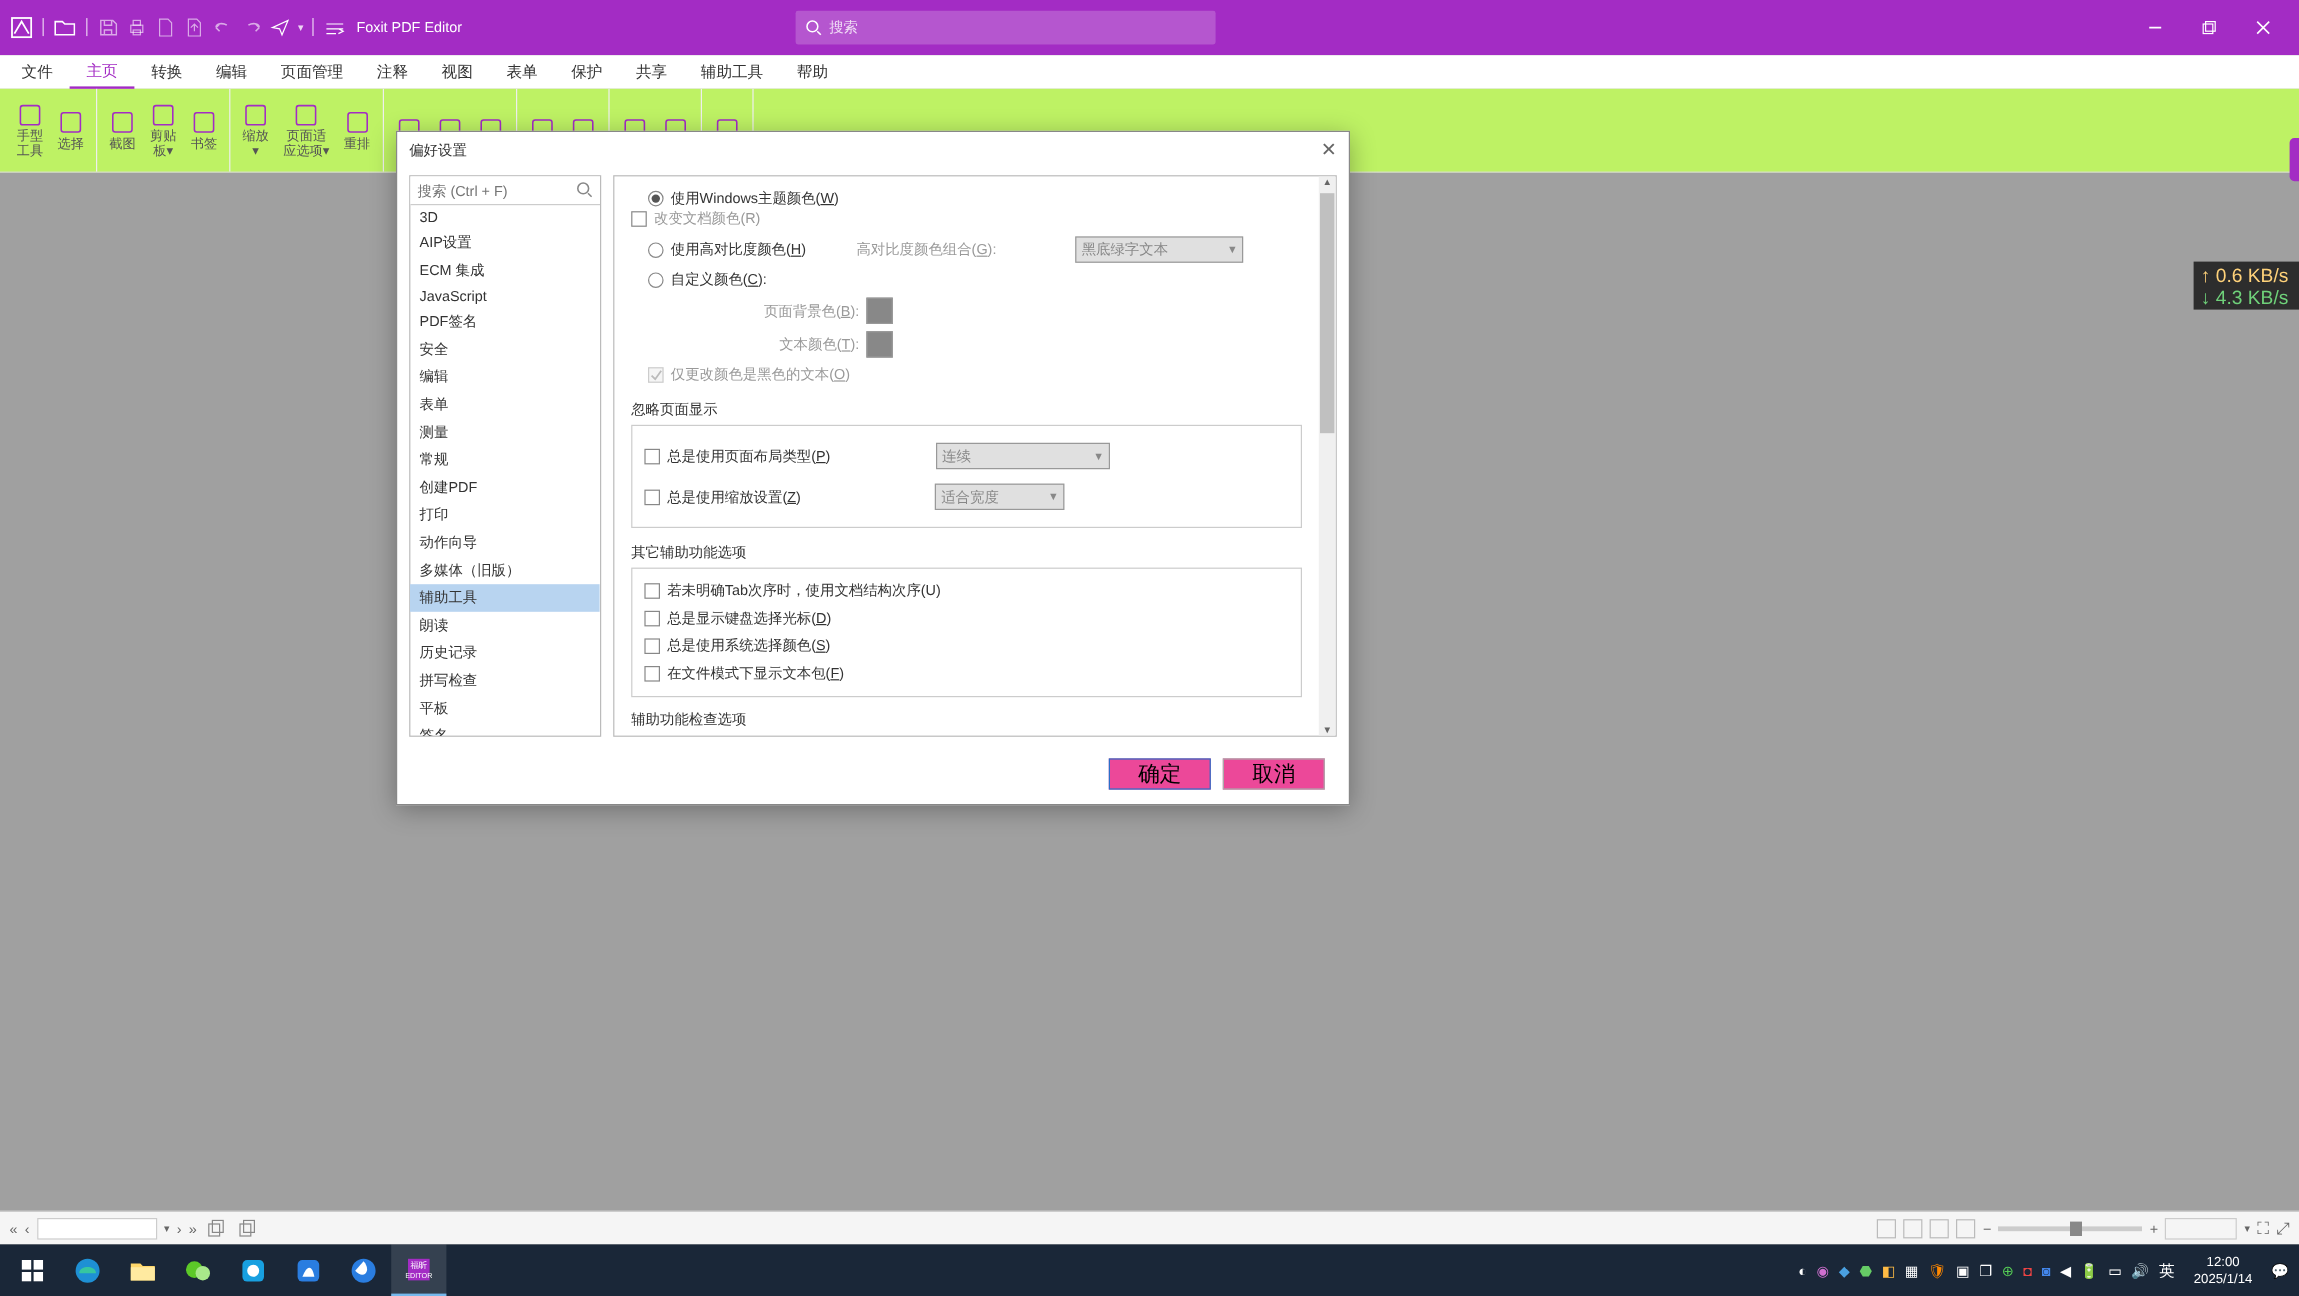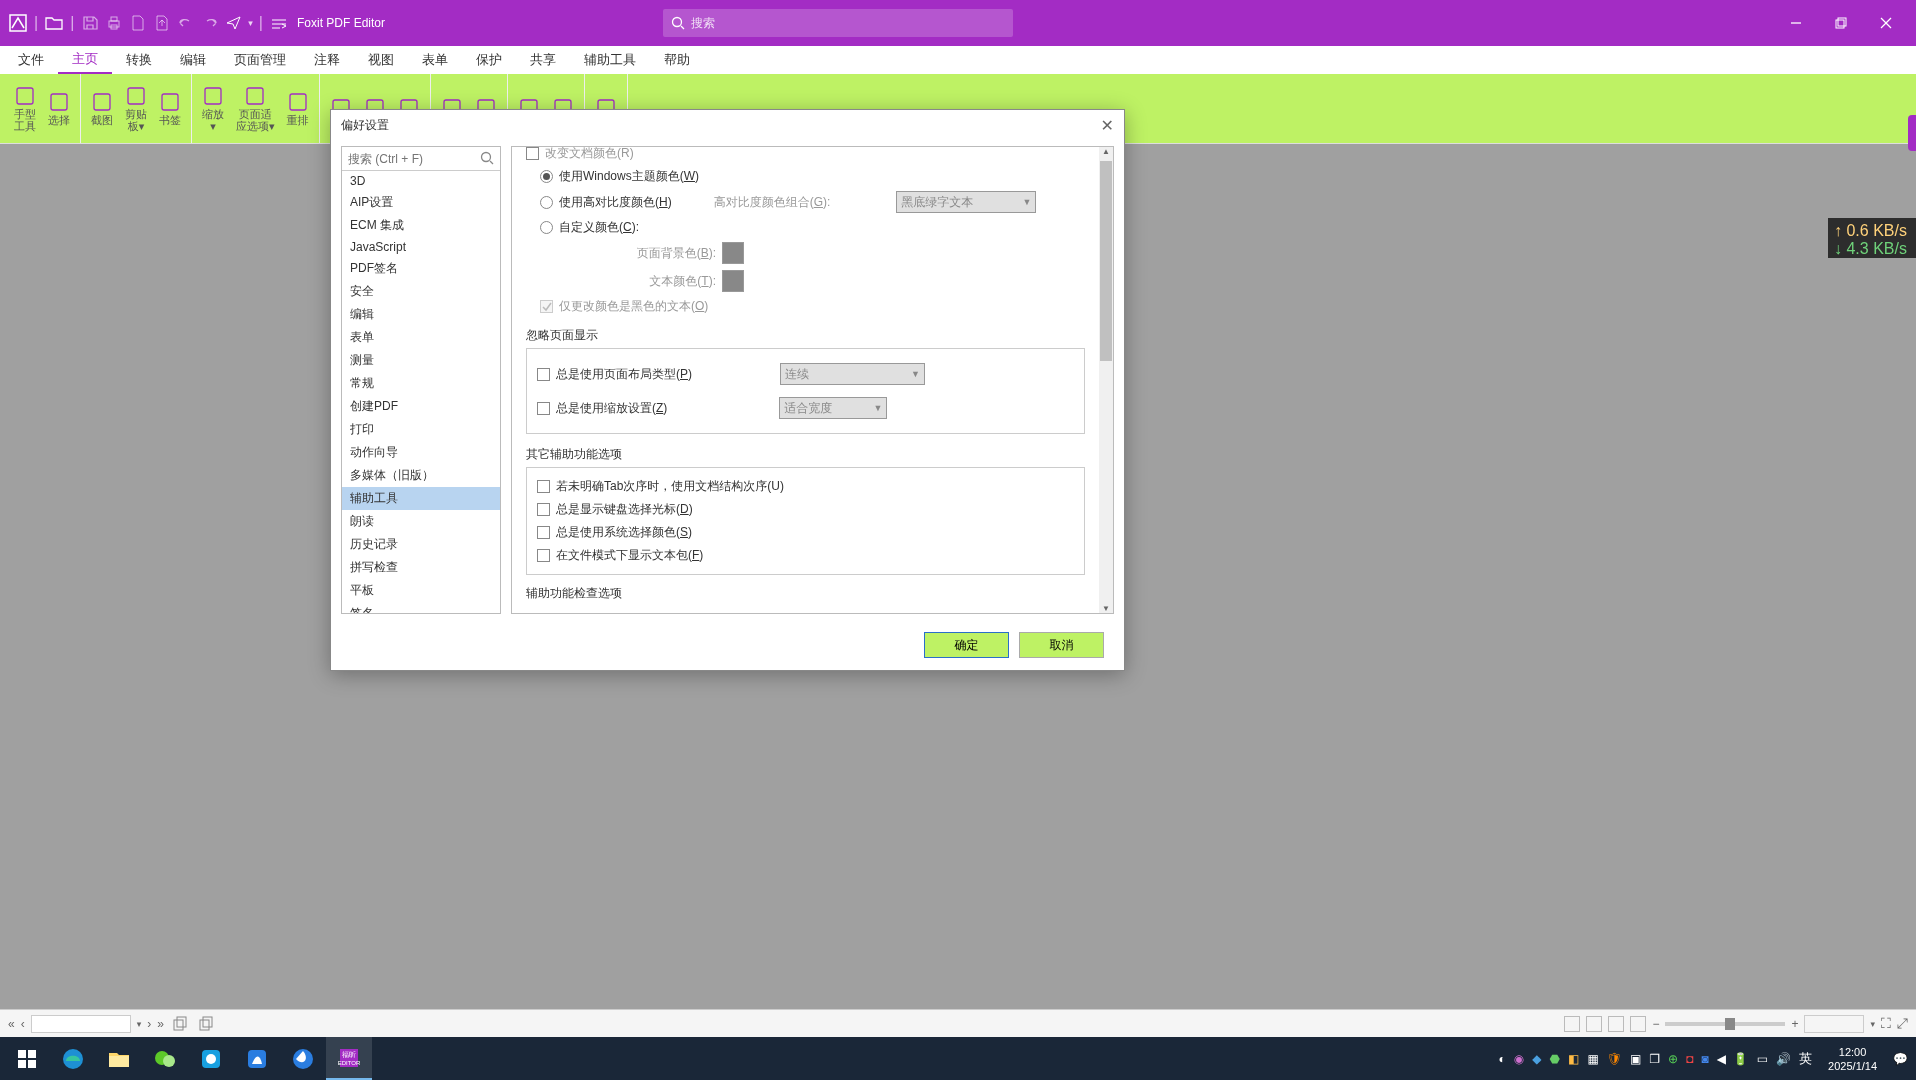--- a/index.html
+++ b/index.html
@@ -67,21 +67,21 @@
 .chk.disabled { border-color:#ccc; background:#f5f5f5;}
 .swatch { width:22px; height:22px; background:#888; border:1px solid #999; display:inline-block;}
 .combo { height:22px; border:1px solid #999; background:#e8e8e8; display:flex; align-items:center; padding:0 4px; color:#666;}
 .combo.disabled { background:#e0e0e0; color:#888;}
 .combo .carrow { margin-left:auto; font-size:9px; color:#888;}
 .section-label { font-size:12px; margin-bottom:4px; color:#333;}
 .grayed { color:#999; }
 
 
 .dialog-footer { height:50px; display:flex; align-items:center; justify-content:flex-end; padding:0 20px; gap:10px; }
-.btn { width:85px; height:26px; border:1px solid #aaa; background:#bef264; font-size:12px; cursor:pointer; }
+.btn { width:85px; height:26px; border:1px solid #aaa; background:#ec4899; font-size:18px; cursor:pointer; }
 .btn.primary { border:1px solid #2a6fc9; }
 
 
 .net-indicator { position:absolute; right:0; top:218px; width:88px; height:40px; background:#2d2d2d; color:#ffd27a; font-size:16px; padding:4px 6px; }
 .net-indicator .dn { color:#6fd27a; }
 
 
 .cat-list::-webkit-scrollbar { width:14px; }
 .cat-list::-webkit-scrollbar-thumb { background:#c0c0c0; }
 .cat-list::-webkit-scrollbar-track { background:#f0f0f0; }
@@ -427,27 +427,27 @@
           <div class="cat-item">朗读</div>
           <div class="cat-item">历史记录</div>
           <div class="cat-item">拼写检查</div>
           <div class="cat-item">平板</div>
           <div class="cat-item">签名</div>
         </div>
     </div>
     <div class="dialog-content">
       <div class="dialog-content-inner">
 
+        <div class="field-row indent1">
+          <span class="radio checked"></span>
+          <span>使用Windows主题颜色(<u>W</u>)</span>
+        </div>
         <div class="field-row" style="margin-top:-6px;">
           <span class="chk"></span>
           <span class="grayed" style="text-decoration:line-through rgba(0,0,0,0);"><s style="text-decoration:none;">改变文档颜色(R)</s></span>
-        </div>
-        <div class="field-row indent1">
-          <span class="radio checked"></span>
-          <span>使用Windows主题颜色(<u>W</u>)</span>
         </div>
         <div class="field-row indent1">
           <span class="radio"></span>
           <span>使用高对比度颜色(<u>H</u>)</span>
           <span style="margin-left:36px;" class="grayed">高对比度颜色组合(<u>G</u>):</span>
           <div class="combo disabled" style="width:140px;margin-left:60px;">
             <span>黑底绿字文本</span>
             <span class="carrow">▼</span>
           </div>
         </div>

